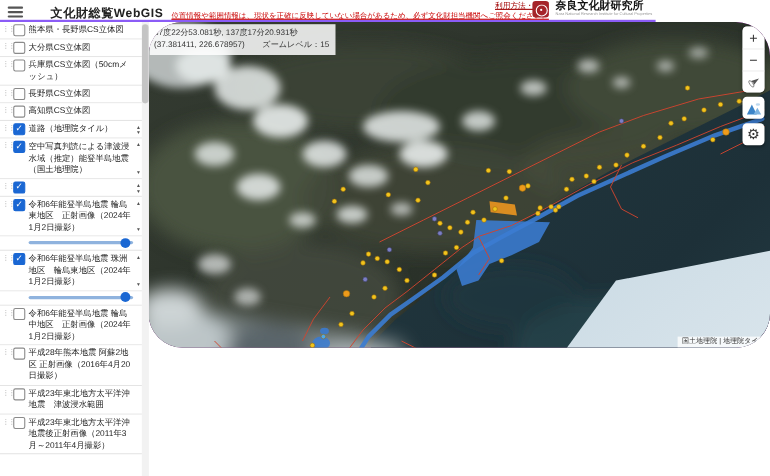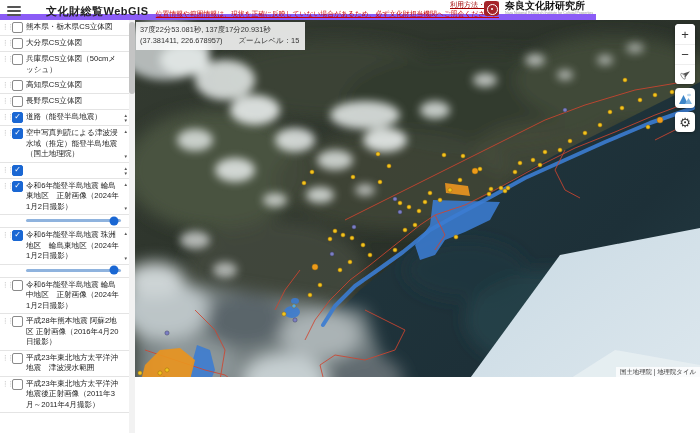--- a/index.html
+++ b/index.html
@@ -1,20 +1,20 @@
 <!DOCTYPE html>
 <html><head>
 <meta charset="utf-8">
 <style>
   html,body{margin:0;padding:0;background:#fff;width:700px;height:433px;overflow:hidden;
     font-family:"Liberation Sans","DejaVu Sans",sans-serif;}
   *{box-sizing:border-box;}
   
   #header{position:absolute;left:0;top:0;width:596px;height:20px;background:#fff;
-    border-bottom:6px solid #8b5cf6;z-index:30;}
+    border-bottom:2px solid #8b5cf6;z-index:30;}
   #menuBtn{position:absolute;left:7px;top:4px;width:14px;height:12px;cursor:pointer;}
   #menuBtn i{display:block;height:2px;background:#555;margin:2px 0;border-radius:1px;}
   #appTitle{position:absolute;left:46px;top:4px;font-size:11px;font-weight:bold;color:#222;letter-spacing:.5px;}
   #usageLink{position:absolute;right:97px;top:0px;font-size:7px;color:#a00000;text-decoration:underline;cursor:pointer;white-space:nowrap;}
   #warnText{position:absolute;right:97px;top:9px;font-size:6.8px;color:#c90000;text-decoration:underline;white-space:nowrap;}
   #logo{position:absolute;right:3px;top:1px;display:flex;align-items:center;gap:6px;}
   #logoMark{width:15px;height:15px;background:#a5242a;border-radius:3px;position:relative;flex:none;}
   #logoMark::before{content:"";position:absolute;left:3px;top:3px;width:9px;height:9px;border:1.6px solid #fff;border-radius:50%;}
   #logoMark::after{content:"";position:absolute;left:6.5px;top:6.5px;width:2px;height:2px;background:#fff;border-radius:50%;}
   #logoTxt{line-height:1;}
@@ -30,21 +30,21 @@
   .lrow.on .cb{background:#1a67d3;border-color:#1a67d3;}
   .lbl{font-size:7.6px;line-height:10.5px;color:#222;flex:1;cursor:default;}
   .arrows{position:absolute;right:1px;top:3px;bottom:3px;display:flex;flex-direction:column;justify-content:space-between;}
   .arrows span{font-size:4.5px;color:#555;line-height:5px;cursor:pointer;}
   .sliderrow{position:relative;padding:4px 8px 5px 26px;border-bottom:1px solid #e4e4e4;background:#fff;}
   .track{position:relative;height:3px;background:#8fb3de;border-radius:2px;cursor:pointer;}
   .thumb{position:absolute;top:50%;width:9px;height:9px;border-radius:50%;background:#1a67d3;transform:translate(-50%,-50%);cursor:pointer;}
   #sbScroll{position:absolute;right:0;top:0;width:6px;height:413px;background:#f2f2f2;}
   #sbThumb{position:absolute;right:0;top:2px;width:6px;height:72px;background:#c4c4c4;border-radius:3px;cursor:pointer;}
   
-  #map{position:absolute;left:135px;top:20px;width:565px;height:357px;overflow:hidden;background:#d946ef;cursor:grab;}
+  #map{position:absolute;left:135px;top:20px;width:565px;height:296px;overflow:hidden;background:#d946ef;cursor:grab;border-radius:31px;}
   #scene{position:absolute;left:0;top:0;}
   #coordBox{position:absolute;left:1px;top:2px;background:rgba(255,255,255,.85);color:#333;
     font-size:7.4px;line-height:1.55;padding:2px 6px 3px 4px;white-space:nowrap;}
   #coordBox .zl{margin-left:16px;}
   #ctrls{position:absolute;right:5px;top:4px;display:flex;flex-direction:column;gap:4px;align-items:center;}
   .ctlGroup{background:#fff;border-radius:4px;box-shadow:0 1px 3px rgba(0,0,0,.35);overflow:hidden;}
   .ctlBtn{width:20px;height:20px;display:flex;align-items:center;justify-content:center;
     font-size:13px;color:#333;cursor:pointer;background:#fff;}
   .ctlGroup .ctlBtn + .ctlBtn{border-top:1px solid #eee;}
   .sq{border-radius:4px;box-shadow:0 1px 3px rgba(0,0,0,.35);}
@@ -70,46 +70,46 @@
       <div id="logoSub">Nara National Research Institute for Cultural Properties</div>
     </div>
   </div>
 </div>
 
 <div id="sidebar">
   <div id="layerList">
       <div class="lrow">
         <span class="handle">⋮⋮</span>
         <span class="cb"></span>
-        <span class="lbl">熊本県・栃木県CS立体図</span>
+        <span class="lbl">熊本県・長野県CS立体図</span>
       </div>
       <div class="lrow">
         <span class="handle">⋮⋮</span>
         <span class="cb"></span>
         <span class="lbl">大分県CS立体図</span>
       </div>
       <div class="lrow">
         <span class="handle">⋮⋮</span>
         <span class="cb"></span>
         <span class="lbl">兵庫県CS立体図（50cmメッシュ）</span>
       </div>
       <div class="lrow">
         <span class="handle">⋮⋮</span>
         <span class="cb"></span>
+        <span class="lbl">長野県CS立体図</span>
+      </div>
+      <div class="lrow">
+        <span class="handle">⋮⋮</span>
+        <span class="cb"></span>
         <span class="lbl">高知県CS立体図</span>
       </div>
-      <div class="lrow">
-        <span class="handle">⋮⋮</span>
-        <span class="cb"></span>
-        <span class="lbl">長野県CS立体図</span>
-      </div>
       <div class="lrow on">
         <span class="handle">⋮⋮</span>
         <span class="cb">✓</span>
-        <span class="lbl">道路（能登半島地震）</span>
+        <span class="lbl">道路（地理院タイル）</span>
         <span class="arrows">
           <span>▲</span>
           <span>▼</span>
         </span>
       </div>
       <div class="lrow on">
         <span class="handle">⋮⋮</span>
         <span class="cb">✓</span>
         <span class="lbl">空中写真判読による津波浸水域（推定）能登半島地震（国土地理院）</span>
         <span class="arrows">

